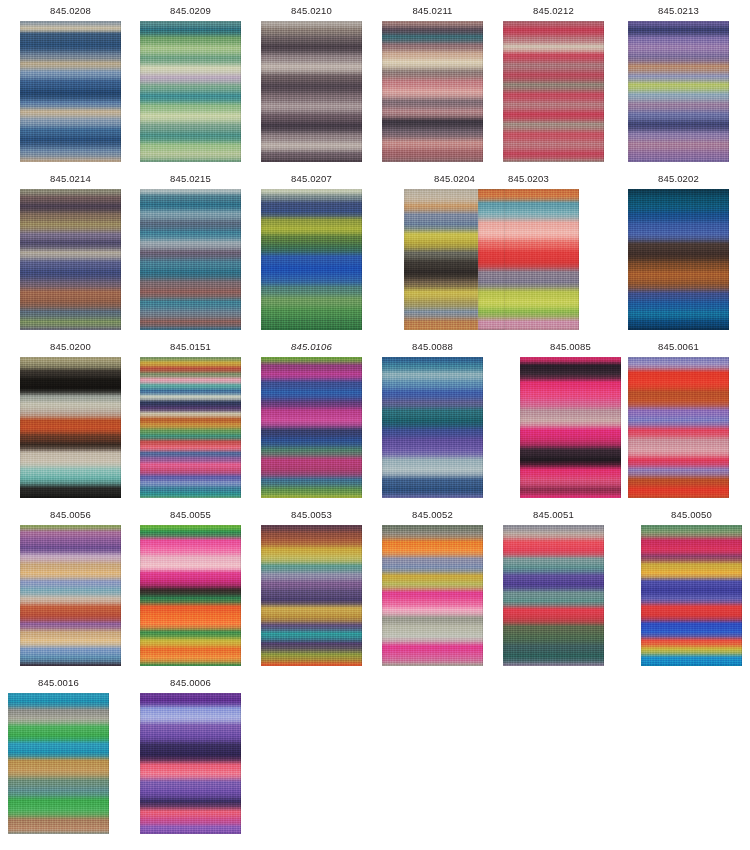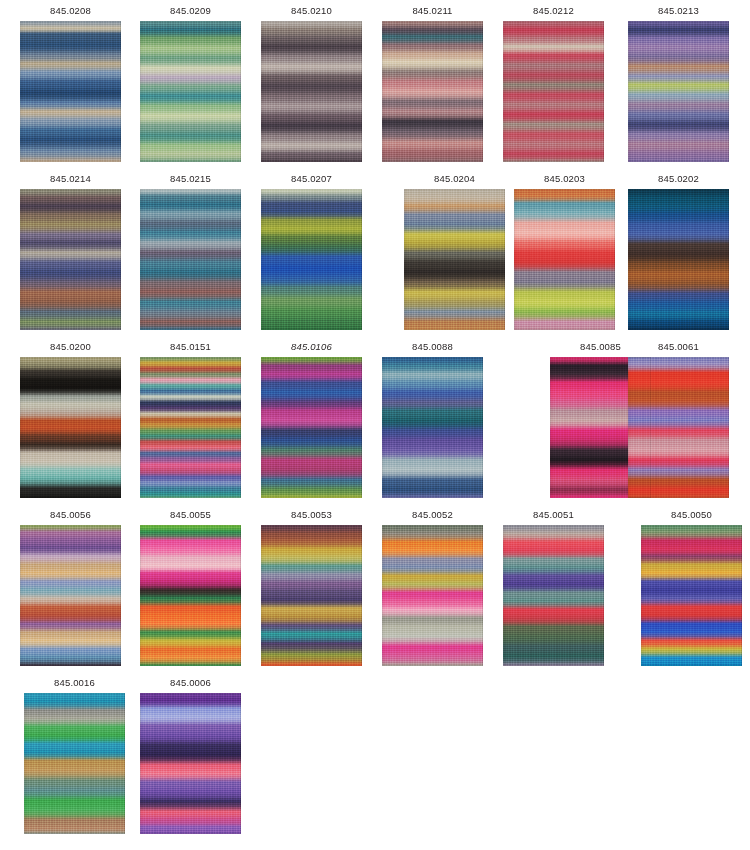--- a/index.html
+++ b/index.html
@@ -143,21 +143,21 @@
         <div class="swatch-bands" style="background-image: linear-gradient(rgb(207, 211, 184) 0%, rgb(207, 211, 184) 2.3%, rgb(127, 143, 143) 5%, rgb(127, 143, 143) 7.3%, rgb(63, 79, 122) 10%, rgb(63, 79, 122) 12.7%, rgb(58, 79, 127) 16%, rgb(58, 79, 127) 18.7%, rgb(143, 154, 63) 22%, rgb(143, 154, 63) 24.7%, rgb(168, 176, 63) 28%, rgb(168, 176, 63) 30.7%, rgb(95, 127, 63) 34%, rgb(95, 127, 63) 37.1%, rgb(63, 111, 79) 41%, rgb(63, 111, 79) 44.1%, rgb(47, 90, 168) 48%, rgb(47, 90, 168) 51.6%, rgb(31, 79, 176) 56%, rgb(31, 79, 176) 59.1%, rgb(47, 95, 168) 63%, rgb(47, 95, 168) 66.2%, rgb(79, 127, 122) 70%, rgb(79, 127, 122) 73.6%, rgb(111, 154, 95) 78%, rgb(111, 154, 95) 81.6%, rgb(79, 143, 79) 86%, rgb(79, 143, 79) 89.2%, rgb(63, 127, 74) 93%, rgb(63, 127, 74) 96.2%, rgb(47, 111, 63) 100%, rgb(47, 111, 63) 100%); opacity: 0.45;"></div>
       </div>
     </div>
     <div class="swatch-cell" style="left: 365px; top: 172px; margin-left: 39px;">
       <span class="swatch-label">845.0204</span>
       <div class="swatch-img">
         <div class="swatch-bands" style="background-image: linear-gradient(rgb(184, 176, 160) 0%, rgb(194, 181, 162) 6%, rgb(200, 154, 106) 12%, rgb(127, 138, 160) 18%, rgb(106, 127, 154) 25%, rgb(201, 191, 79) 32%, rgb(184, 168, 63) 38%, rgb(106, 106, 95) 45%, rgb(63, 58, 53) 52%, rgb(47, 42, 40) 59%, rgb(111, 95, 74) 66%, rgb(201, 184, 79) 73%, rgb(168, 154, 90) 80%, rgb(127, 143, 160) 87%, rgb(184, 127, 79) 94%, rgb(194, 134, 79) 100%);"></div>
         <div class="swatch-bands" style="background-image: linear-gradient(rgb(184, 176, 160) 0%, rgb(184, 176, 160) 2.7%, rgb(194, 181, 162) 6%, rgb(194, 181, 162) 8.7%, rgb(200, 154, 106) 12%, rgb(200, 154, 106) 14.7%, rgb(127, 138, 160) 18%, rgb(127, 138, 160) 21.1%, rgb(106, 127, 154) 25%, rgb(106, 127, 154) 28.1%, rgb(201, 191, 79) 32%, rgb(201, 191, 79) 34.7%, rgb(184, 168, 63) 38%, rgb(184, 168, 63) 41.1%, rgb(106, 106, 95) 45%, rgb(106, 106, 95) 48.1%, rgb(63, 58, 53) 52%, rgb(63, 58, 53) 55.1%, rgb(47, 42, 40) 59%, rgb(47, 42, 40) 62.1%, rgb(111, 95, 74) 66%, rgb(111, 95, 74) 69.2%, rgb(201, 184, 79) 73%, rgb(201, 184, 79) 76.2%, rgb(168, 154, 90) 80%, rgb(168, 154, 90) 83.2%, rgb(127, 143, 160) 87%, rgb(127, 143, 160) 90.2%, rgb(184, 127, 79) 94%, rgb(184, 127, 79) 96.7%, rgb(194, 134, 79) 100%, rgb(194, 134, 79) 100%); opacity: 0.45;"></div>
       </div>
     </div>
-    <div class="swatch-cell" style="left: 514px; top: 172px;">
+    <div class="swatch-cell" style="left: 478px; top: 172px;">
       <span class="swatch-label">845.0203</span>
       <div class="swatch-img">
         <div class="swatch-bands" style="background-image: linear-gradient(rgb(201, 111, 63) 0%, rgb(208, 122, 69) 5%, rgb(95, 154, 168) 10%, rgb(127, 176, 184) 17%, rgb(232, 168, 160) 24%, rgb(240, 184, 176) 31%, rgb(232, 112, 106) 38%, rgb(224, 63, 63) 45%, rgb(216, 58, 58) 52%, rgb(138, 127, 143) 59%, rgb(127, 122, 143) 66%, rgb(184, 194, 79) 73%, rgb(201, 207, 90) 80%, rgb(143, 184, 79) 87%, rgb(201, 143, 168) 94%, rgb(192, 138, 154) 100%);"></div>
         <div class="swatch-bands" style="background-image: linear-gradient(rgb(201, 111, 63) 0%, rgb(201, 111, 63) 2.3%, rgb(208, 122, 69) 5%, rgb(208, 122, 69) 7.3%, rgb(95, 154, 168) 10%, rgb(95, 154, 168) 13.2%, rgb(127, 176, 184) 17%, rgb(127, 176, 184) 20.1%, rgb(232, 168, 160) 24%, rgb(232, 168, 160) 27.1%, rgb(240, 184, 176) 31%, rgb(240, 184, 176) 34.1%, rgb(232, 112, 106) 38%, rgb(232, 112, 106) 41.1%, rgb(224, 63, 63) 45%, rgb(224, 63, 63) 48.1%, rgb(216, 58, 58) 52%, rgb(216, 58, 58) 55.1%, rgb(138, 127, 143) 59%, rgb(138, 127, 143) 62.1%, rgb(127, 122, 143) 66%, rgb(127, 122, 143) 69.2%, rgb(184, 194, 79) 73%, rgb(184, 194, 79) 76.2%, rgb(201, 207, 90) 80%, rgb(201, 207, 90) 83.2%, rgb(143, 184, 79) 87%, rgb(143, 184, 79) 90.2%, rgb(201, 143, 168) 94%, rgb(201, 143, 168) 96.7%, rgb(192, 138, 154) 100%, rgb(192, 138, 154) 100%); opacity: 0.45;"></div>
       </div>
     </div>
     <div class="swatch-cell" style="left: 628px; top: 172px;">
       <span class="swatch-label">845.0202</span>
       <div class="swatch-img">
         <div class="swatch-bands" style="background-image: linear-gradient(rgb(15, 58, 79) 0%, rgb(15, 79, 106) 6%, rgb(18, 88, 122) 12%, rgb(26, 79, 138) 18%, rgb(58, 90, 160) 25%, rgb(74, 99, 168) 32%, rgb(74, 58, 53) 39%, rgb(63, 47, 42) 46%, rgb(122, 74, 42) 53%, rgb(168, 95, 47) 60%, rgb(143, 85, 48) 67%, rgb(63, 79, 138) 74%, rgb(31, 90, 154) 81%, rgb(23, 111, 154) 88%, rgb(15, 74, 122) 94%, rgb(12, 47, 79) 100%);"></div>
@@ -185,21 +185,21 @@
         <div class="swatch-bands" style="background-image: linear-gradient(rgb(111, 168, 63) 0%, rgb(111, 168, 63) 2.7%, rgb(143, 63, 122) 6%, rgb(143, 63, 122) 8.7%, rgb(184, 63, 143) 12%, rgb(184, 63, 143) 14.7%, rgb(63, 79, 143) 18%, rgb(63, 79, 143) 21.1%, rgb(47, 95, 168) 25%, rgb(47, 95, 168) 28.1%, rgb(95, 63, 122) 32%, rgb(95, 63, 122) 34.7%, rgb(184, 63, 138) 38%, rgb(184, 63, 138) 41.1%, rgb(201, 79, 154) 45%, rgb(201, 79, 154) 48.1%, rgb(58, 63, 106) 52%, rgb(58, 63, 106) 55.1%, rgb(47, 79, 143) 59%, rgb(47, 79, 143) 62.1%, rgb(79, 127, 106) 66%, rgb(79, 127, 106) 69.2%, rgb(184, 63, 122) 73%, rgb(184, 63, 122) 76.2%, rgb(168, 63, 111) 80%, rgb(168, 63, 111) 83.2%, rgb(63, 111, 143) 87%, rgb(63, 111, 143) 90.2%, rgb(95, 143, 79) 94%, rgb(95, 143, 79) 96.7%, rgb(168, 184, 63) 100%, rgb(168, 184, 63) 100%); opacity: 0.45;"></div>
       </div>
     </div>
     <div class="swatch-cell" style="left: 382px; top: 340px;">
       <span class="swatch-label">845.0088</span>
       <div class="swatch-img">
         <div class="swatch-bands" style="background-image: linear-gradient(rgb(47, 95, 143) 0%, rgb(63, 127, 154) 6%, rgb(143, 176, 184) 12%, rgb(95, 143, 176) 18%, rgb(63, 95, 168) 25%, rgb(95, 95, 143) 32%, rgb(47, 111, 122) 38%, rgb(31, 95, 106) 45%, rgb(63, 79, 143) 52%, rgb(95, 79, 154) 59%, rgb(111, 95, 168) 66%, rgb(154, 176, 184) 73%, rgb(176, 191, 194) 80%, rgb(63, 95, 138) 87%, rgb(47, 79, 122) 94%, rgb(111, 111, 170) 100%);"></div>
         <div class="swatch-bands" style="background-image: linear-gradient(rgb(47, 95, 143) 0%, rgb(47, 95, 143) 2.7%, rgb(63, 127, 154) 6%, rgb(63, 127, 154) 8.7%, rgb(143, 176, 184) 12%, rgb(143, 176, 184) 14.7%, rgb(95, 143, 176) 18%, rgb(95, 143, 176) 21.1%, rgb(63, 95, 168) 25%, rgb(63, 95, 168) 28.1%, rgb(95, 95, 143) 32%, rgb(95, 95, 143) 34.7%, rgb(47, 111, 122) 38%, rgb(47, 111, 122) 41.1%, rgb(31, 95, 106) 45%, rgb(31, 95, 106) 48.1%, rgb(63, 79, 143) 52%, rgb(63, 79, 143) 55.1%, rgb(95, 79, 154) 59%, rgb(95, 79, 154) 62.1%, rgb(111, 95, 168) 66%, rgb(111, 95, 168) 69.2%, rgb(154, 176, 184) 73%, rgb(154, 176, 184) 76.2%, rgb(176, 191, 194) 80%, rgb(176, 191, 194) 83.2%, rgb(63, 95, 138) 87%, rgb(63, 95, 138) 90.2%, rgb(47, 79, 122) 94%, rgb(47, 79, 122) 96.7%, rgb(111, 111, 170) 100%, rgb(111, 111, 170) 100%); opacity: 0.45;"></div>
       </div>
     </div>
-    <div class="swatch-cell" style="left: 533px; top: 340px; padding-left: 17px;">
+    <div class="swatch-cell" style="left: 503px; top: 340px; padding-left: 17px;">
       <span class="swatch-label">845.0085</span>
       <div class="swatch-img">
         <div class="swatch-bands" style="background-image: linear-gradient(rgb(224, 48, 111) 0%, rgb(42, 31, 42) 6%, rgb(58, 42, 53) 12%, rgb(224, 48, 111) 18%, rgb(232, 69, 127) 25%, rgb(216, 96, 143) 32%, rgb(184, 144, 154) 38%, rgb(201, 168, 168) 45%, rgb(224, 47, 122) 52%, rgb(201, 47, 106) 59%, rgb(58, 42, 53) 66%, rgb(32, 26, 32) 73%, rgb(224, 48, 111) 80%, rgb(216, 79, 122) 87%, rgb(143, 47, 79) 94%, rgb(240, 53, 127) 100%);"></div>
         <div class="swatch-bands" style="background-image: linear-gradient(rgb(224, 48, 111) 0%, rgb(224, 48, 111) 2.7%, rgb(42, 31, 42) 6%, rgb(42, 31, 42) 8.7%, rgb(58, 42, 53) 12%, rgb(58, 42, 53) 14.7%, rgb(224, 48, 111) 18%, rgb(224, 48, 111) 21.1%, rgb(232, 69, 127) 25%, rgb(232, 69, 127) 28.1%, rgb(216, 96, 143) 32%, rgb(216, 96, 143) 34.7%, rgb(184, 144, 154) 38%, rgb(184, 144, 154) 41.1%, rgb(201, 168, 168) 45%, rgb(201, 168, 168) 48.1%, rgb(224, 47, 122) 52%, rgb(224, 47, 122) 55.1%, rgb(201, 47, 106) 59%, rgb(201, 47, 106) 62.1%, rgb(58, 42, 53) 66%, rgb(58, 42, 53) 69.2%, rgb(32, 26, 32) 73%, rgb(32, 26, 32) 76.2%, rgb(224, 48, 111) 80%, rgb(224, 48, 111) 83.2%, rgb(216, 79, 122) 87%, rgb(216, 79, 122) 90.2%, rgb(143, 47, 79) 94%, rgb(143, 47, 79) 96.7%, rgb(240, 53, 127) 100%, rgb(240, 53, 127) 100%); opacity: 0.45;"></div>
       </div>
     </div>
     <div class="swatch-cell" style="left: 628px; top: 340px;">
       <span class="swatch-label">845.0061</span>
       <div class="swatch-img">
         <div class="swatch-bands" style="background-image: linear-gradient(rgb(127, 127, 184) 0%, rgb(154, 143, 192) 5%, rgb(224, 58, 42) 11%, rgb(232, 64, 47) 18%, rgb(184, 80, 42) 25%, rgb(194, 85, 47) 31%, rgb(143, 111, 184) 38%, rgb(127, 127, 192) 45%, rgb(224, 69, 95) 52%, rgb(201, 144, 154) 59%, rgb(216, 160, 168) 66%, rgb(224, 58, 90) 73%, rgb(143, 127, 184) 80%, rgb(184, 79, 42) 87%, rgb(224, 58, 42) 94%, rgb(201, 80, 47) 100%);"></div>
@@ -241,21 +241,21 @@
         <div class="swatch-bands" style="background-image: linear-gradient(rgb(143, 143, 154) 0%, rgb(143, 143, 154) 2.7%, rgb(184, 168, 160) 6%, rgb(184, 168, 160) 8.7%, rgb(232, 80, 95) 12%, rgb(232, 80, 95) 14.7%, rgb(224, 69, 90) 18%, rgb(224, 69, 90) 20.7%, rgb(127, 154, 154) 24%, rgb(127, 154, 154) 26.7%, rgb(95, 143, 143) 30%, rgb(95, 143, 143) 32.7%, rgb(95, 79, 154) 36%, rgb(95, 79, 154) 38.7%, rgb(79, 63, 143) 42%, rgb(79, 63, 143) 44.7%, rgb(111, 143, 143) 48%, rgb(111, 143, 143) 50.7%, rgb(95, 143, 138) 54%, rgb(95, 143, 138) 56.7%, rgb(224, 63, 79) 60%, rgb(224, 63, 79) 62.7%, rgb(201, 63, 74) 66%, rgb(201, 63, 74) 68.7%, rgb(95, 106, 79) 72%, rgb(95, 106, 79) 75.2%, rgb(79, 106, 79) 79%, rgb(79, 106, 79) 82.2%, rgb(63, 95, 95) 86%, rgb(63, 95, 95) 89.2%, rgb(47, 95, 90) 93%, rgb(47, 95, 90) 96.2%, rgb(143, 127, 154) 100%, rgb(143, 127, 154) 100%); opacity: 0.45;"></div>
       </div>
     </div>
     <div class="swatch-cell" style="left: 628px; top: 508px; padding-left: 13px;">
       <span class="swatch-label">845.0050</span>
       <div class="swatch-img">
         <div class="swatch-bands" style="background-image: linear-gradient(rgb(95, 143, 106) 0%, rgb(127, 154, 111) 5%, rgb(201, 47, 95) 11%, rgb(216, 53, 95) 17%, rgb(143, 63, 106) 22%, rgb(201, 168, 63) 28%, rgb(232, 176, 63) 34%, rgb(79, 79, 168) 40%, rgb(63, 63, 154) 46%, rgb(95, 95, 176) 52%, rgb(224, 63, 63) 58%, rgb(216, 58, 58) 64%, rgb(47, 79, 192) 70%, rgb(47, 95, 201) 76%, rgb(232, 80, 63) 82%, rgb(201, 184, 63) 88%, rgb(31, 143, 201) 94%, rgb(15, 127, 184) 100%);"></div>
         <div class="swatch-bands" style="background-image: linear-gradient(rgb(95, 143, 106) 0%, rgb(95, 143, 106) 2.3%, rgb(127, 154, 111) 5%, rgb(127, 154, 111) 7.7%, rgb(201, 47, 95) 11%, rgb(201, 47, 95) 13.7%, rgb(216, 53, 95) 17%, rgb(216, 53, 95) 19.3%, rgb(143, 63, 106) 22%, rgb(143, 63, 106) 24.7%, rgb(201, 168, 63) 28%, rgb(201, 168, 63) 30.7%, rgb(232, 176, 63) 34%, rgb(232, 176, 63) 36.7%, rgb(79, 79, 168) 40%, rgb(79, 79, 168) 42.7%, rgb(63, 63, 154) 46%, rgb(63, 63, 154) 48.7%, rgb(95, 95, 176) 52%, rgb(95, 95, 176) 54.7%, rgb(224, 63, 63) 58%, rgb(224, 63, 63) 60.7%, rgb(216, 58, 58) 64%, rgb(216, 58, 58) 66.7%, rgb(47, 79, 192) 70%, rgb(47, 79, 192) 72.7%, rgb(47, 95, 201) 76%, rgb(47, 95, 201) 78.7%, rgb(232, 80, 63) 82%, rgb(232, 80, 63) 84.7%, rgb(201, 184, 63) 88%, rgb(201, 184, 63) 90.7%, rgb(31, 143, 201) 94%, rgb(31, 143, 201) 96.7%, rgb(15, 127, 184) 100%, rgb(15, 127, 184) 100%); opacity: 0.45;"></div>
       </div>
     </div>
-    <div class="swatch-cell" style="left: 24px; top: 676px;">
+    <div class="swatch-cell" style="left: 8px; top: 676px;">
       <span class="swatch-label">845.0016</span>
       <div class="swatch-img">
         <div class="swatch-bands" style="background-image: linear-gradient(rgb(47, 154, 184) 0%, rgb(31, 143, 176) 6%, rgb(143, 143, 138) 12%, rgb(168, 168, 154) 18%, rgb(79, 176, 95) 24%, rgb(63, 168, 79) 30%, rgb(47, 154, 184) 36%, rgb(31, 143, 176) 42%, rgb(184, 144, 79) 48%, rgb(194, 154, 95) 55%, rgb(111, 143, 122) 62%, rgb(95, 143, 143) 69%, rgb(63, 168, 79) 76%, rgb(79, 176, 95) 83%, rgb(168, 127, 95) 90%, rgb(184, 138, 106) 96%, rgb(143, 154, 143) 100%);"></div>
         <div class="swatch-bands" style="background-image: linear-gradient(rgb(47, 154, 184) 0%, rgb(47, 154, 184) 2.7%, rgb(31, 143, 176) 6%, rgb(31, 143, 176) 8.7%, rgb(143, 143, 138) 12%, rgb(143, 143, 138) 14.7%, rgb(168, 168, 154) 18%, rgb(168, 168, 154) 20.7%, rgb(79, 176, 95) 24%, rgb(79, 176, 95) 26.7%, rgb(63, 168, 79) 30%, rgb(63, 168, 79) 32.7%, rgb(47, 154, 184) 36%, rgb(47, 154, 184) 38.7%, rgb(31, 143, 176) 42%, rgb(31, 143, 176) 44.7%, rgb(184, 144, 79) 48%, rgb(184, 144, 79) 51.1%, rgb(194, 154, 95) 55%, rgb(194, 154, 95) 58.1%, rgb(111, 143, 122) 62%, rgb(111, 143, 122) 65.2%, rgb(95, 143, 143) 69%, rgb(95, 143, 143) 72.2%, rgb(63, 168, 79) 76%, rgb(63, 168, 79) 79.2%, rgb(79, 176, 95) 83%, rgb(79, 176, 95) 86.2%, rgb(168, 127, 95) 90%, rgb(168, 127, 95) 92.7%, rgb(184, 138, 106) 96%, rgb(184, 138, 106) 97.8%, rgb(143, 154, 143) 100%, rgb(143, 154, 143) 100%); opacity: 0.45;"></div>
       </div>
     </div>
     <div class="swatch-cell" style="left: 140px; top: 676px;">
       <span class="swatch-label">845.0006</span>
       <div class="swatch-img">
         <div class="swatch-bands" style="background-image: linear-gradient(rgb(111, 63, 154) 0%, rgb(95, 47, 143) 5%, rgb(143, 154, 216) 11%, rgb(168, 176, 224) 17%, rgb(127, 95, 176) 23%, rgb(111, 79, 168) 30%, rgb(58, 47, 95) 37%, rgb(47, 37, 80) 44%, rgb(232, 96, 122) 51%, rgb(240, 122, 143) 57%, rgb(127, 95, 176) 63%, rgb(111, 79, 168) 70%, rgb(58, 47, 95) 77%, rgb(232, 96, 122) 84%, rgb(201, 79, 143) 90%, rgb(143, 95, 184) 95%, rgb(122, 79, 168) 100%);"></div>

